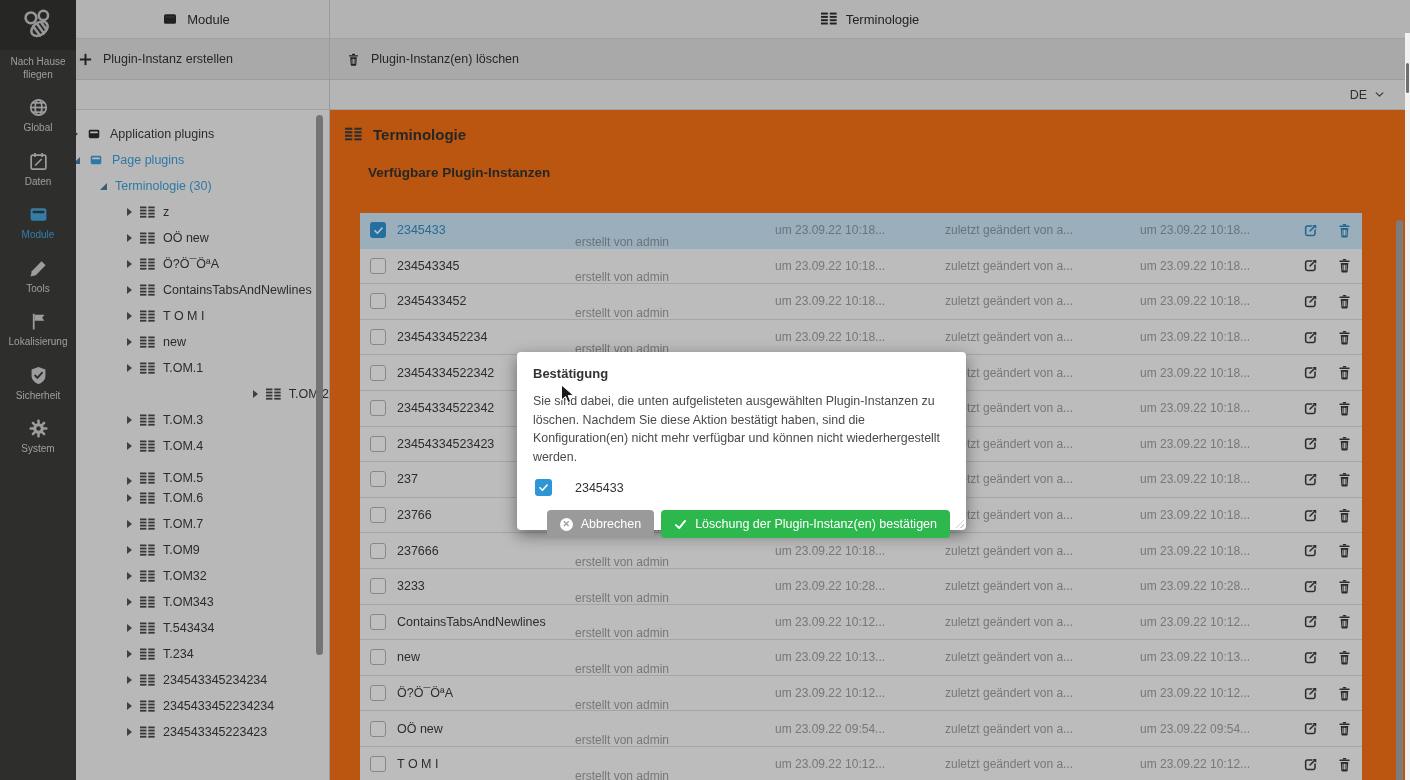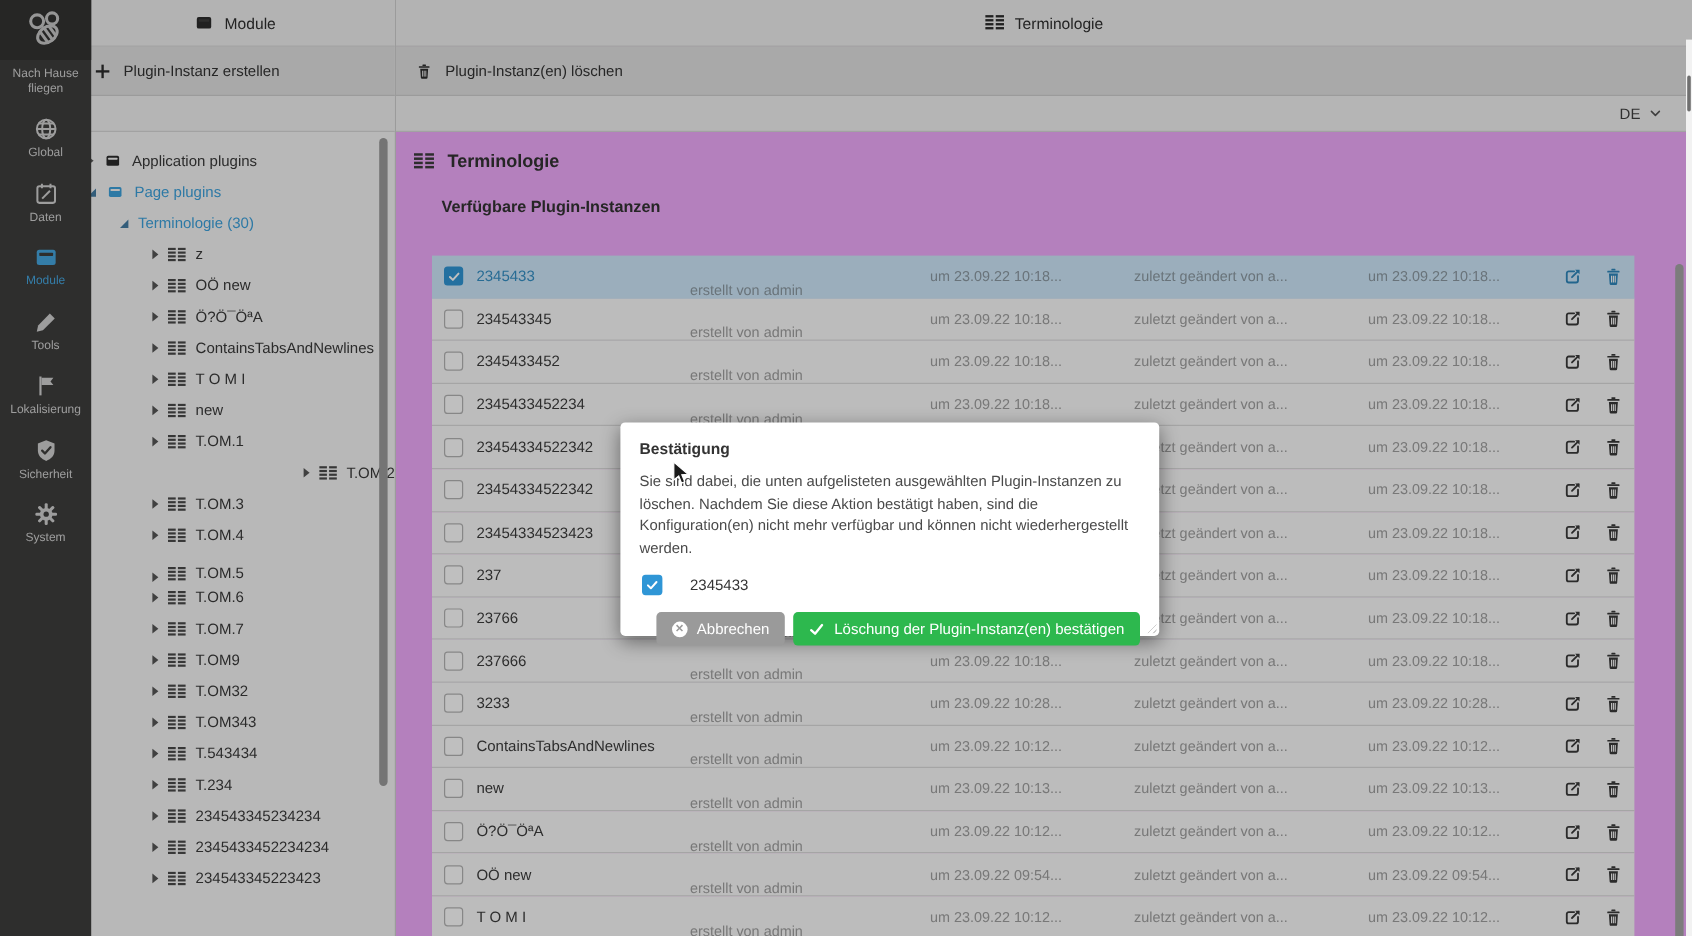--- a/index.html
+++ b/index.html
@@ -31,21 +31,21 @@
   .tw-arrow{width:0;height:0;margin-right:8px;flex:0 0 auto;}
   .tw-arrow.collapsed{border-left:5px solid #565656;border-top:4px solid transparent;border-bottom:4px solid transparent;}
   .tw-arrow.expanded{border-bottom:7px solid #447ca3;border-left:7px solid transparent;}
   .tree-item .icn{width:16px;height:14px;margin-right:8px;flex:0 0 auto;color:#4a4a4a;}
   .tree-item .icn.drive-dark{color:#2d2d2d;}
   .tree-item .icn.drive-blue{color:#3da2dd;}
   .tree-item .slot{fill:#f6f6f6;}
   .tree-scroll{position:absolute;left:253px;top:115px;width:7px;height:540px;border-radius:4px;background:#9b9b9b;cursor:pointer;}
 
   
-  .main-panel{position:absolute;left:330px;top:0;right:0;bottom:0;background:#f0abfc;}
+  .main-panel{position:absolute;left:330px;top:0;right:0;bottom:0;background:#f97316;}
   .main-panel .bar-btn{padding-left:16px;}
   .lang-select{display:flex;align-items:center;gap:7px;font-size:12.5px;color:#3f3f3f;margin-right:25px;cursor:pointer;}
   .lang-select .icn{width:11px;height:11px;color:#555;}
   .content{position:absolute;top:108px;left:0;right:0;bottom:0;}
   .content-heading{margin:18px 0 0 15px;display:flex;align-items:center;gap:11px;font-weight:bold;font-size:15px;color:#333;}
   .content-heading .icn{width:17px;height:15px;color:#3d3d3d;}
   .content-sub{margin:22px 0 0 38px;font-weight:bold;font-size:13.5px;color:#333;}
 
   .itable{position:absolute;top:105px;left:30px;width:1002px;}
   .trow{display:flex;align-items:center;height:35.6px;border-bottom:1px solid #dcdcdc;box-sizing:border-box;background:#fbfbfb;}

